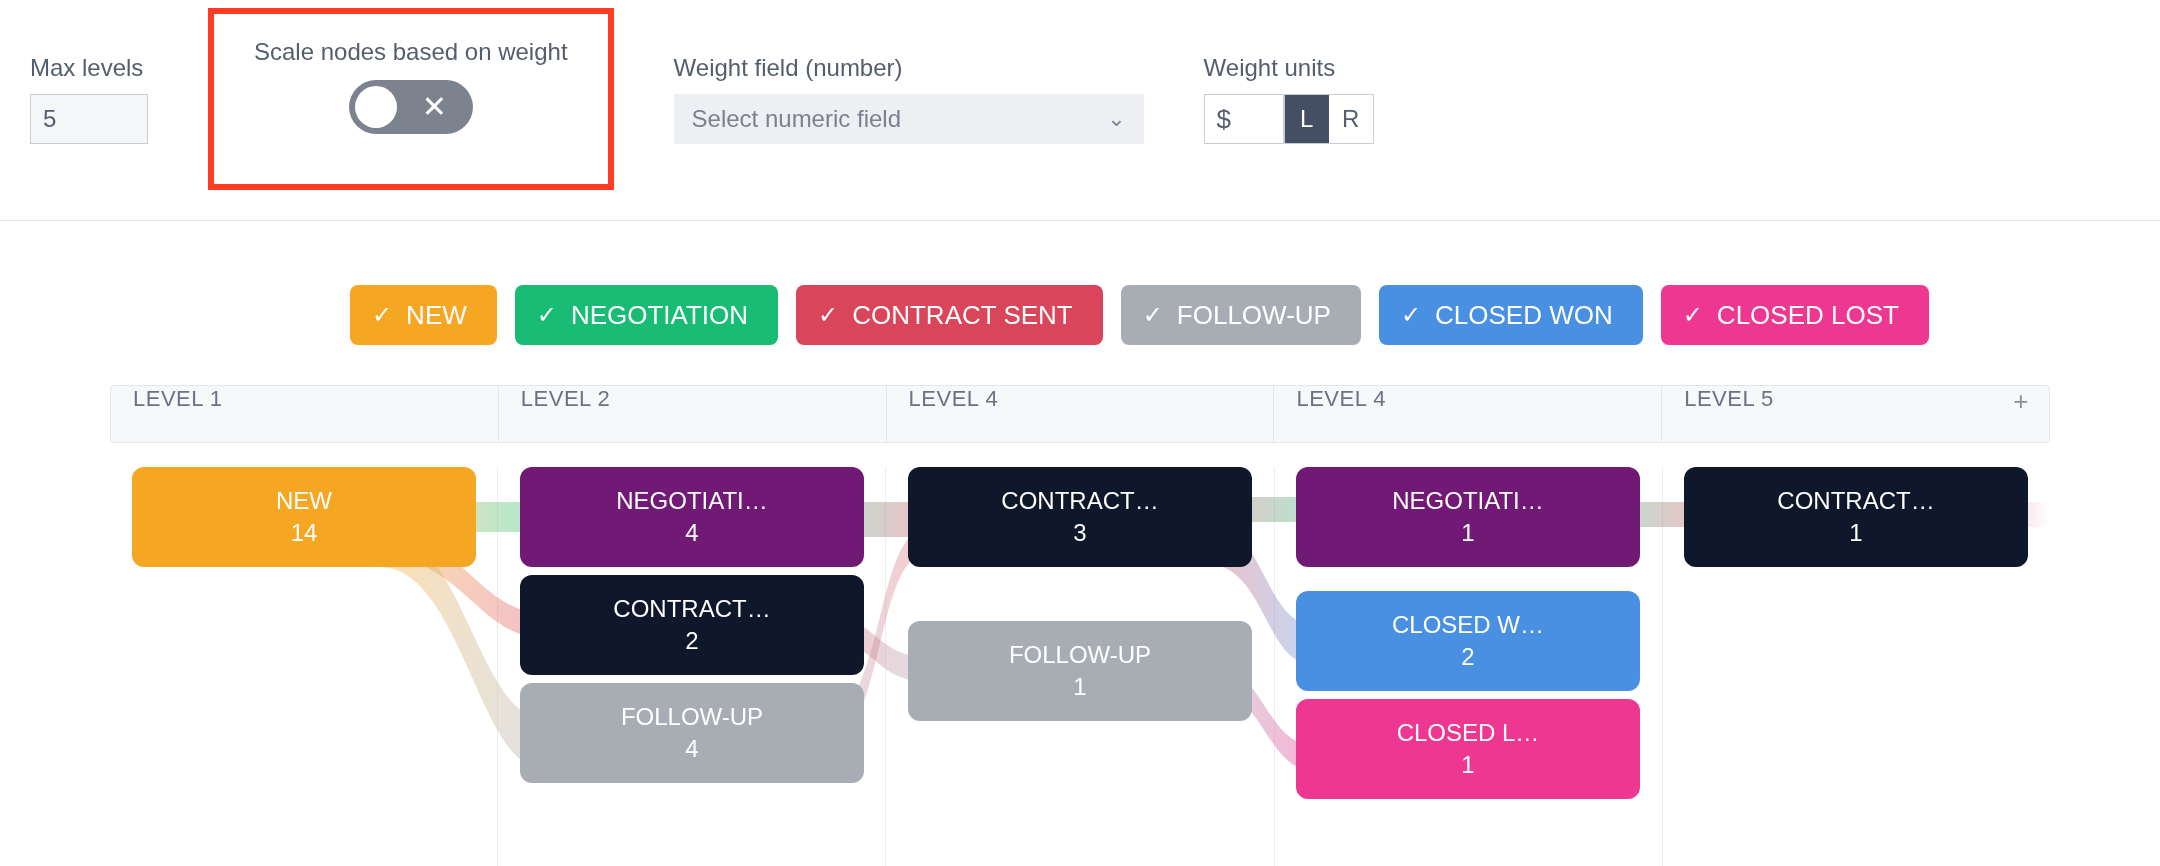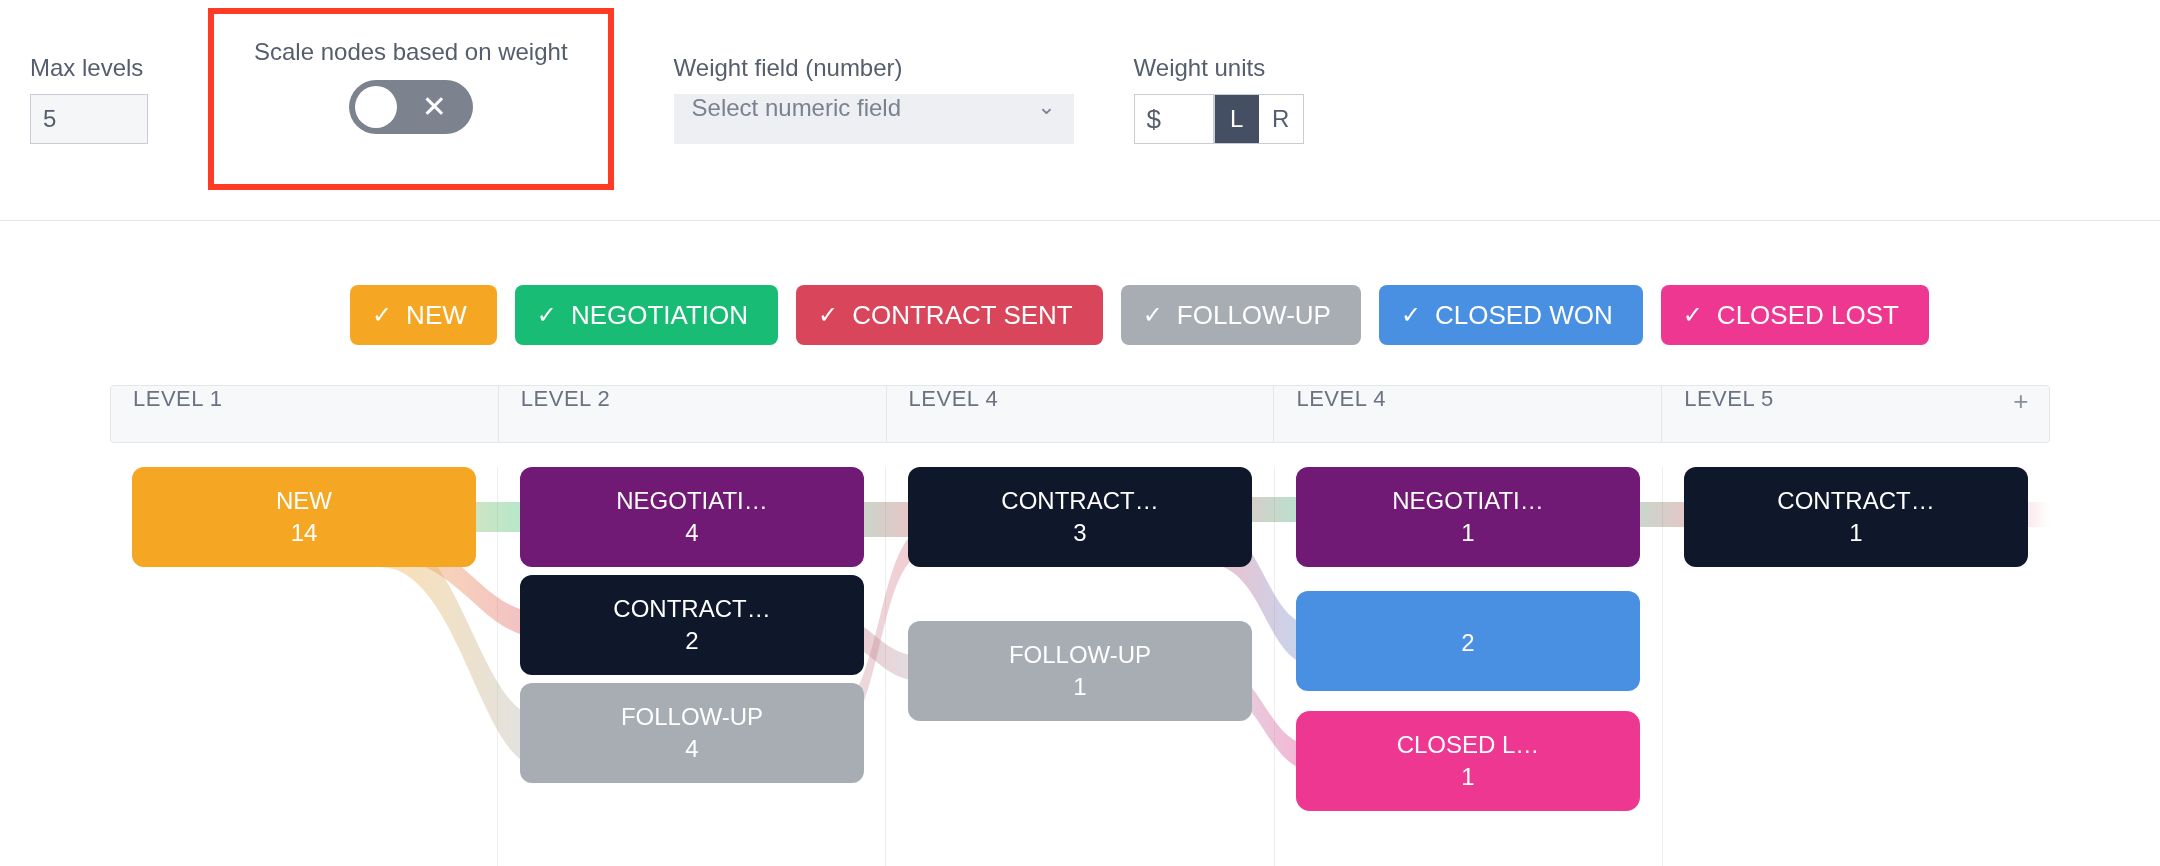--- a/index.html
+++ b/index.html
@@ -47,24 +47,24 @@
     position: absolute; left: 6px; top: 6px;
     width: 42px; height: 42px; border-radius: 50%;
     background: #ffffff;
   }
   .toggle .x {
     position: absolute; right: 26px; top: 50%; transform: translateY(-50%);
     color: #ffffff; font-size: 30px; line-height:1;
   }
 
   .weight-select {
-    width: 400px; height: 50px;
+    width: 470px; height: 50px;
     background: #eeeff2;
     border: none;
-    display: flex; justify-content: space-between;
+    display: flex; align-items: center; justify-content: space-between;
     padding: 0 18px;
     color: #7a828f; font-size: 24px;
     cursor: pointer;
   }
   .weight-select .chev { font-size: 22px; color:#7a828f;}
 
   .units-row { display: flex; align-items: center; }
   .units-input {
     width: 80px; height: 50px;
     border: 1px solid #c9ccd2;
@@ -327,23 +327,24 @@
             <div>FOLLOW-UP</div>
             <div class="count">1</div>
           </div>
         </div>
       <div class="node-col" id="ncol4">
           <div class="node c-green" style="margin-top: 0px; min-height: 100px;">
             <div>NEGOTIATI…</div>
             <div class="count">1</div>
           </div>
           <div class="node c-blue" style="margin-top: 16px; min-height: 100px;">
+            <div>CLOSED W…</div>
             <div class="count">2</div>
           </div>
-          <div class="node c-pink" style="margin-top: 12px; min-height: 100px; border-radius: 14px;">
+          <div class="node c-pink" style="margin-top: 0px; min-height: 100px;">
             <div>CLOSED L…</div>
             <div class="count">1</div>
           </div>
         </div>
       <div class="node-col" id="ncol5">
           <div class="node c-red" style="margin-top: 0px; min-height: 100px;">
             <div>CONTRACT…</div>
             <div class="count">1</div>
           </div>
         </div>

